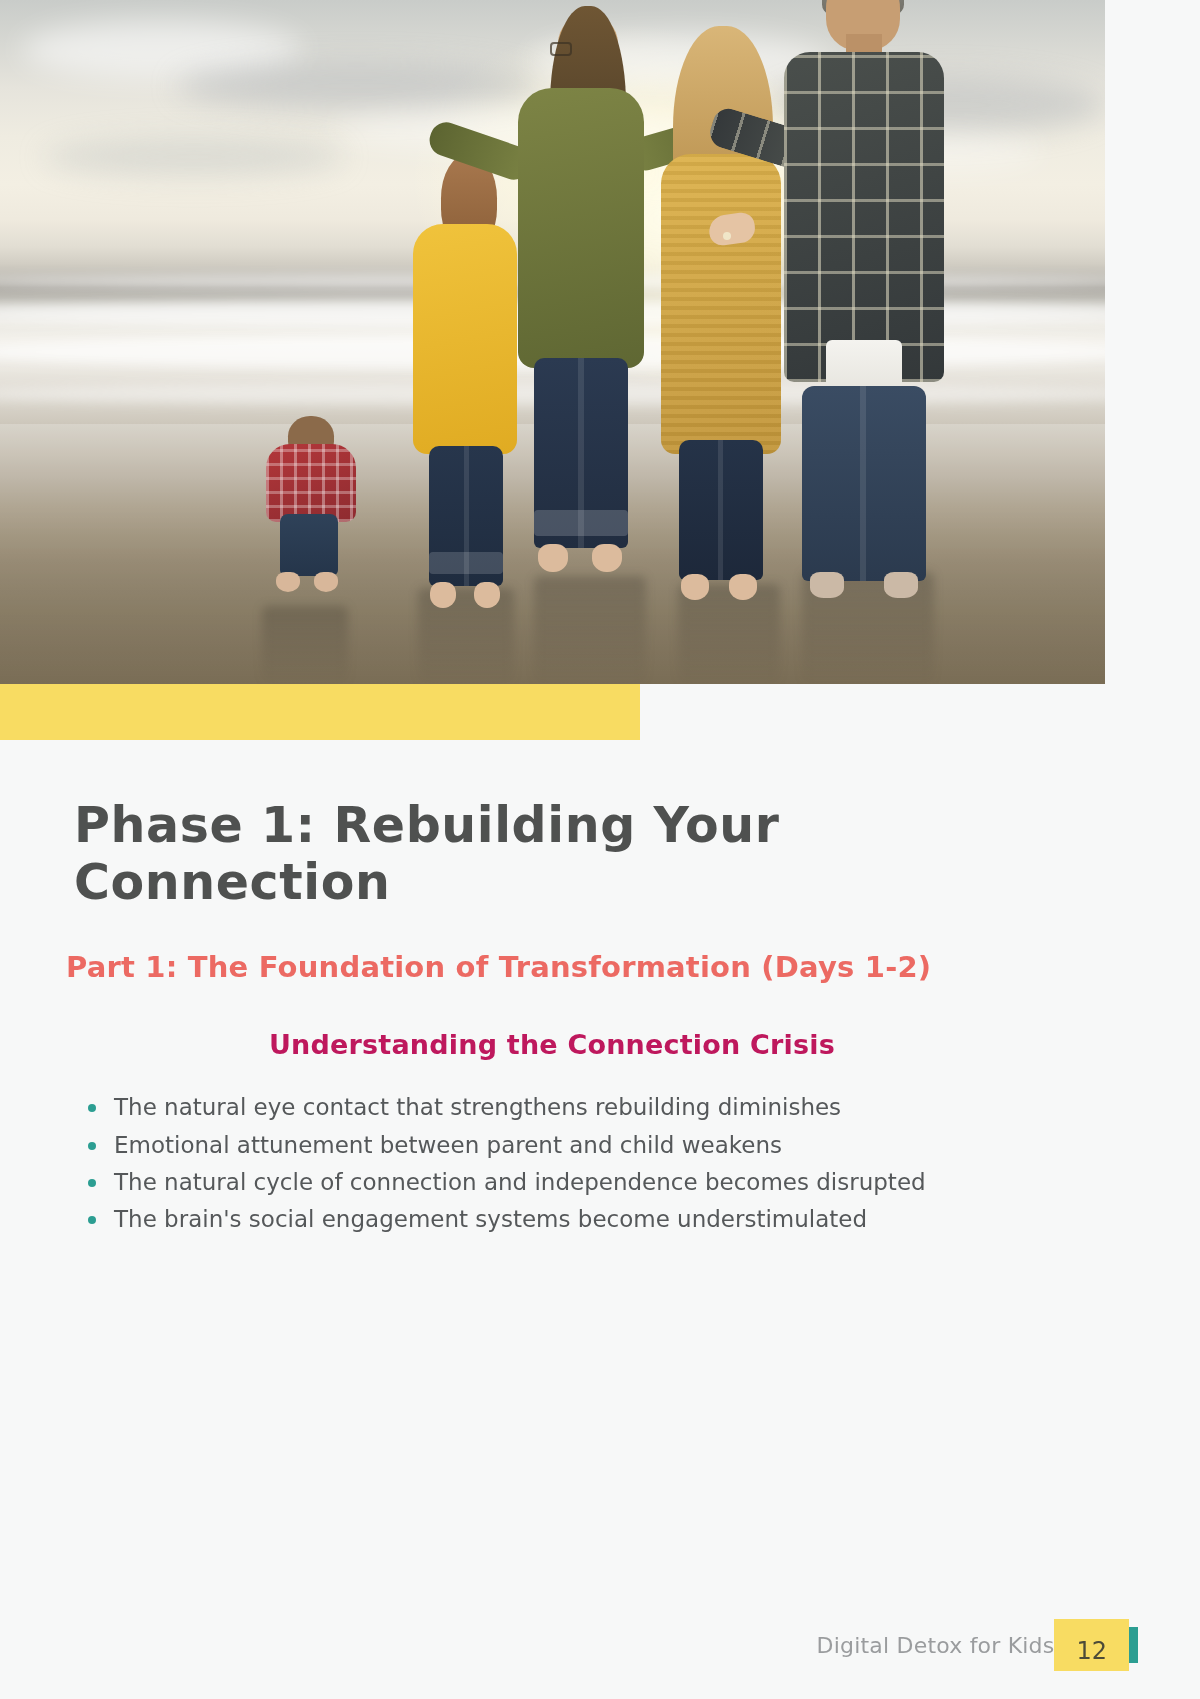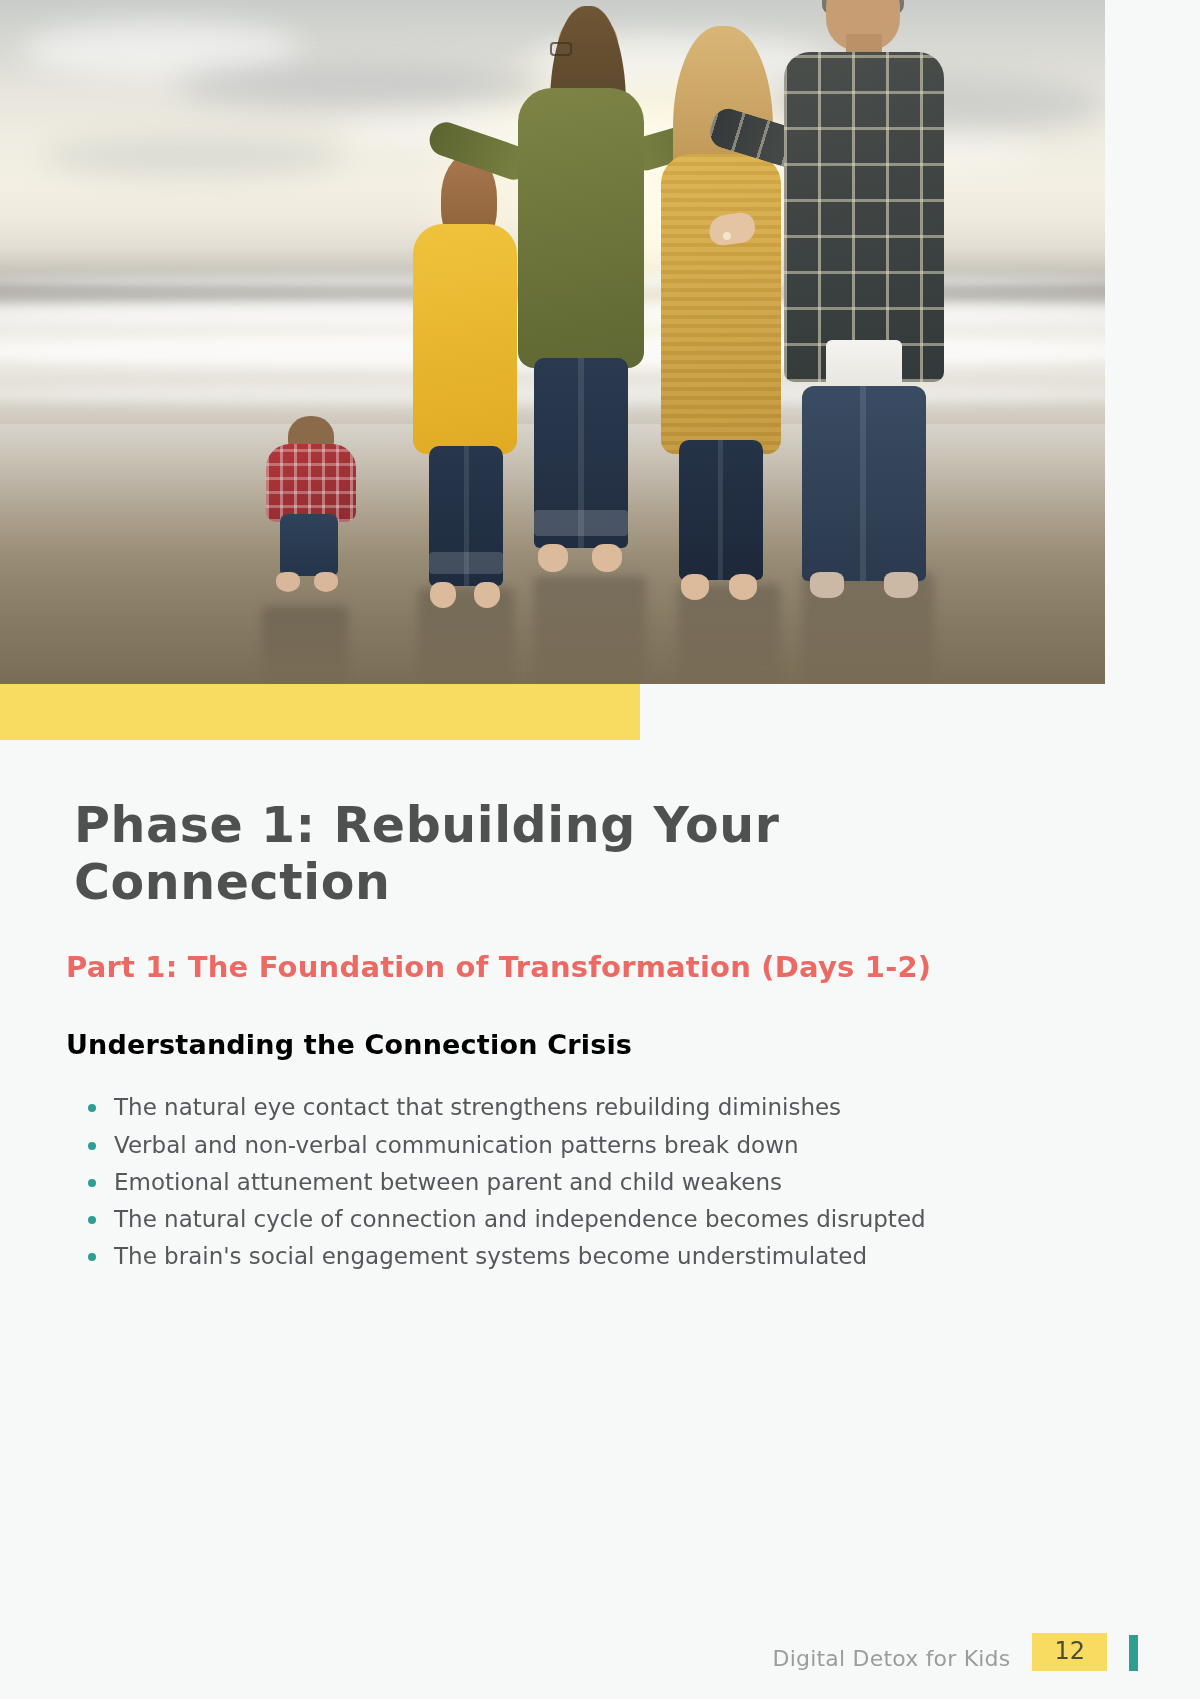--- a/index.html
+++ b/index.html
@@ -214,22 +214,23 @@
     line-height: 1.22;
     font-weight: bold;
     color: #ec6a63;
     letter-spacing: 0.2px;
   }
   h3.section-heading {
     margin: 44px 0 0 0;
     font-size: 27px;
     line-height: 1.2;
     font-weight: bold;
-    color: #000000;
+    color: #be185d;
     letter-spacing: 0.2px;
+    text-align: center;
   }
   p.body-text {
     margin: 22px 0 0 0;
     font-size: 23px;
     line-height: 1.62;
     color: #55585a;
   }
   ul.bullet-list {
     margin: 28px 0 0 0;
     padding: 0 0 0 48px;
@@ -252,33 +253,32 @@
     border-radius: 50%;
     background: #2c9e92;
   }
 
   
   .footer {
     position: absolute;
     right: 62px;
     bottom: 28px;
     display: flex;
-    align-items: flex-end;
-    gap: 22px;
+    align-items: center;
   }
   .footer-title {
     font-size: 22px;
     color: #9a9c9e;
     letter-spacing: 0.2px;
   }
   .page-number {
     background: #f8dc62;
     color: #4c4b38;
     font-size: 24px;
-    padding: 6px 22px 8px 22px;
+    padding: 20px 22px 8px 22px;
     line-height: 1;
   }
   .footer-tick {
     width: 9px;
     height: 36px;
     background: #2c9e92;
   }
 </style>
 </head>
 <body>
@@ -365,21 +365,20 @@
   </div>
 
   <div class="accent-bar"></div>
 
   <div class="content">
     <h1 class="title">Phase 1: Rebuilding Your Connection</h1>
     <h2 class="subtitle">Part 1: The Foundation of Transformation (Days 1-2)</h2>
     <h3 class="section-heading">Understanding the Connection Crisis</h3>
     <ul class="bullet-list">
       <li>The natural eye contact that strengthens rebuilding diminishes</li>
-      <li>Verbal and non-verbal communication patterns break down</li>
       <li>Emotional attunement between parent and child weakens</li>
       <li>The natural cycle of connection and independence becomes disrupted</li>
       <li>The brain's social engagement systems become understimulated</li>
     </ul>
   </div>
 
   <div class="footer">
     <span class="footer-title">Digital Detox for Kids</span>
     <span class="page-number">12</span>
     <span class="footer-tick"></span>

